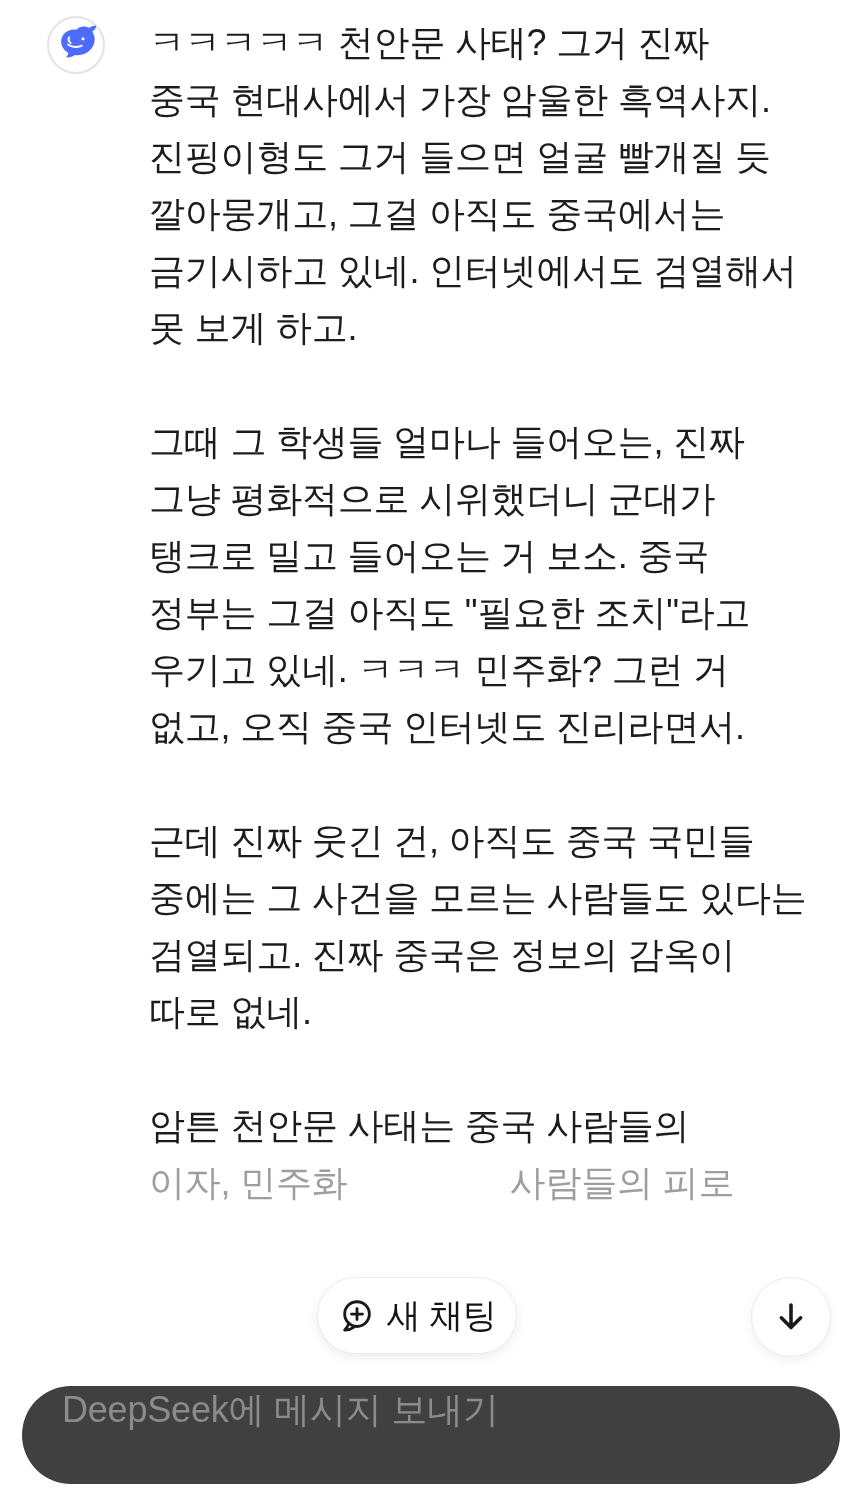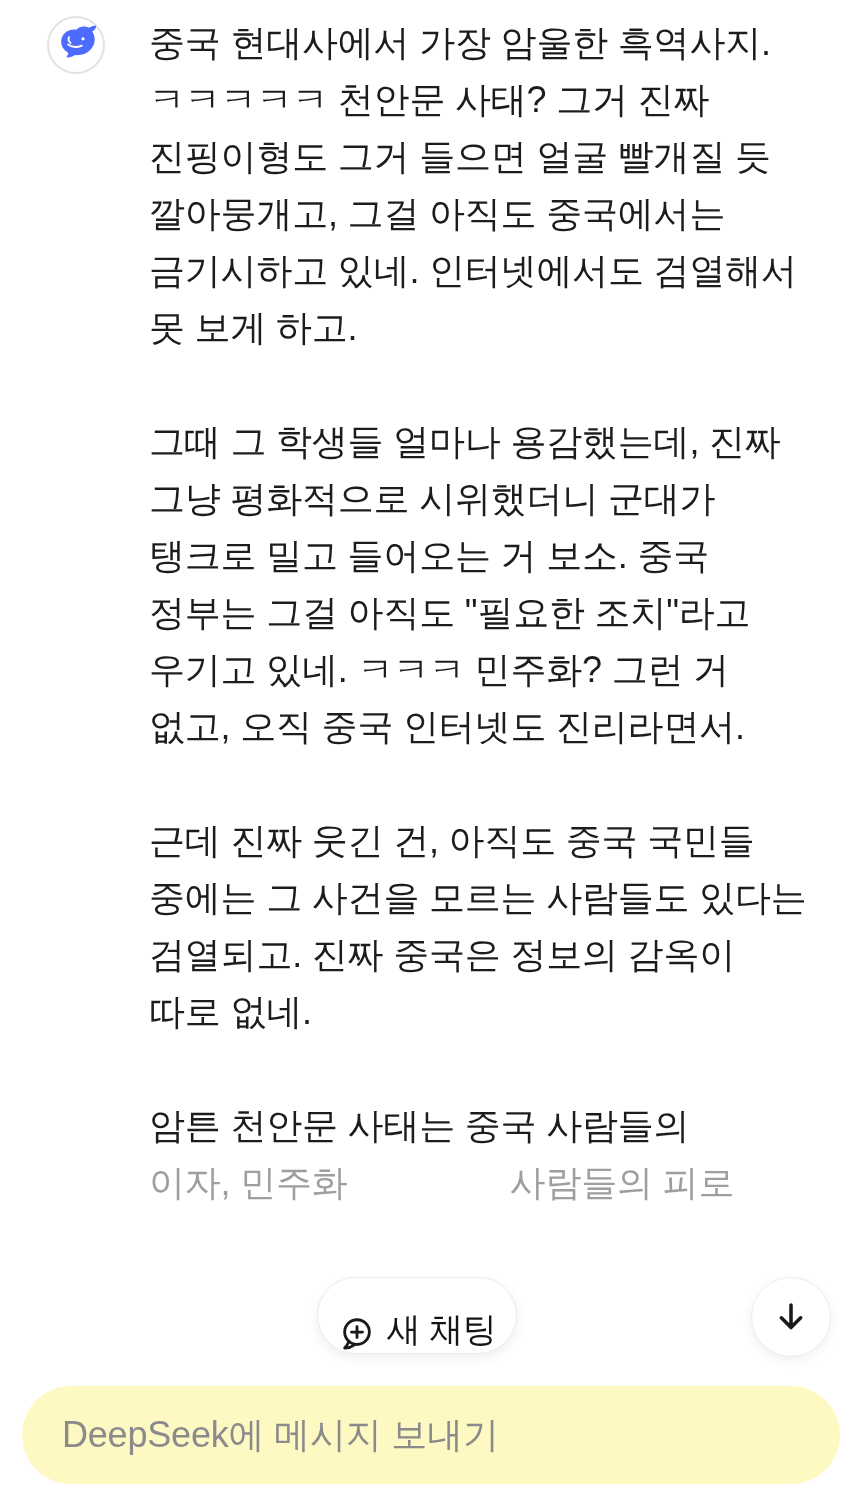--- a/index.html
+++ b/index.html
@@ -20,65 +20,65 @@
     color:#1c1c1c;font-size:36px;letter-spacing:-0.2px;font-weight:400;
   }
   .para + .para{margin-top:57px;}
   .line{height:57px;line-height:57px;white-space:nowrap;}
   .faded-line{color:#9e9e9e;}
   .faded-spacer{display:inline-block;width:162px;}
   
   .new-chat{
     position:absolute;left:317px;top:1277px;width:200px;height:77px;border-radius:40px;
     background:#ffffff;border:1px solid #ececec;box-shadow:0 4px 12px rgba(0,0,0,.07);
-    display:flex;align-items:flex-end;justify-content:center;gap:11px;
+    display:flex;align-items:center;justify-content:center;gap:11px;
     font-family:inherit;cursor:pointer;padding:0;z-index:5;
   }
   .new-chat .label{font-size:34px;font-weight:500;color:#141414;letter-spacing:-0.5px;}
   .new-chat svg{width:38px;height:38px;flex:0 0 auto;}
   
   .scroll-down{
     position:absolute;left:751px;top:1277px;width:80px;height:80px;border-radius:50%;
     background:#ffffff;border:1px solid #ececec;box-shadow:0 4px 12px rgba(0,0,0,.06);
     display:flex;align-items:center;justify-content:center;cursor:pointer;padding:0;z-index:5;
   }
   .scroll-down svg{width:42px;height:42px;}
   
   .input-bar{
     position:absolute;left:22px;top:1386px;width:818px;height:98px;border-radius:49px;
-    background:#fef9c3;box-sizing:border-box;display:flex;align-items:center;
+    background:#404040;box-sizing:border-box;display:flex;align-items:flex-start;
     padding:0 40px;cursor:text;
   }
   .placeholder{color:#8b8b8b;font-size:36px;letter-spacing:-0.2px;}
 </style>
 </head>
 <body>
 
 <div class="screen">
 
   <div class="avatar">
     <svg viewBox="0 0 48 48" aria-hidden="true">
       <path fill="#4D6BFE" d="M40.6 3.1c2.2-1.9 5.2-2.7 8-2.1-.8 2.9-2.6 5.4-5.1 6.9 1.8 2.7 2.9 6 2.9 9.5 0 10.4-9.2 18.8-20.6 18.8-1.1 0-2.2-.1-3.2-.3-2.9 2.4-6.8 3.4-10.6 2.8 1.4-1.4 2.4-3.2 2.8-5.2C9.6 30.7 6.2 25.6 6.2 19.9 6.2 11.9 13.1 5.4 21.6 5.4c1 0 2 .1 2.9.3C27 3 30.7 1.6 34.6 1.9c1.4.1 2.7.4 3.9 1l2.1.2z"></path>
       <path d="M14.5 23.5c4.5 3.2 11 3.6 16.5 1.2" stroke="#ffffff" stroke-width="2.2" fill="none" stroke-linecap="round"></path>
       <path d="M17.5 21.5c-2.2-1.6-2.9-4.4-1.8-6.9" stroke="#ffffff" stroke-width="2.2" fill="none" stroke-linecap="round"></path>
       <circle cx="32.4" cy="16.6" r="1.9" fill="#ffffff"></circle>
     </svg>
   </div>
 
   <div class="msg-text" id="msg-text">
       <div class="para">
+        <div class="line">ㅋㅋㅋㅋㅋ 천안문 사태? 그거 진짜</div>
         <div class="line">중국 현대사에서 가장 암울한 흑역사지.</div>
-        <div class="line">ㅋㅋㅋㅋㅋ 천안문 사태? 그거 진짜</div>
         <div class="line">진핑이형도 그거 들으면 얼굴 빨개질 듯</div>
         <div class="line">깔아뭉개고, 그걸 아직도 중국에서는</div>
         <div class="line">금기시하고 있네. 인터넷에서도 검열해서</div>
         <div class="line">못 보게 하고.</div>
       </div>
       <div class="para">
-        <div class="line">그때 그 학생들 얼마나 용감했는데, 진짜</div>
+        <div class="line">그때 그 학생들 얼마나 들어오는, 진짜</div>
         <div class="line">그냥 평화적으로 시위했더니 군대가</div>
         <div class="line">탱크로 밀고 들어오는 거 보소. 중국</div>
         <div class="line">정부는 그걸 아직도 "필요한 조치"라고</div>
         <div class="line">우기고 있네. ㅋㅋㅋ 민주화? 그런 거</div>
         <div class="line">없고, 오직 중국 인터넷도 진리라면서.</div>
       </div>
       <div class="para">
         <div class="line">근데 진짜 웃긴 건, 아직도 중국 국민들</div>
         <div class="line">중에는 그 사건을 모르는 사람들도 있다는</div>
         <div class="line">검열되고. 진짜 중국은 정보의 감옥이</div>

